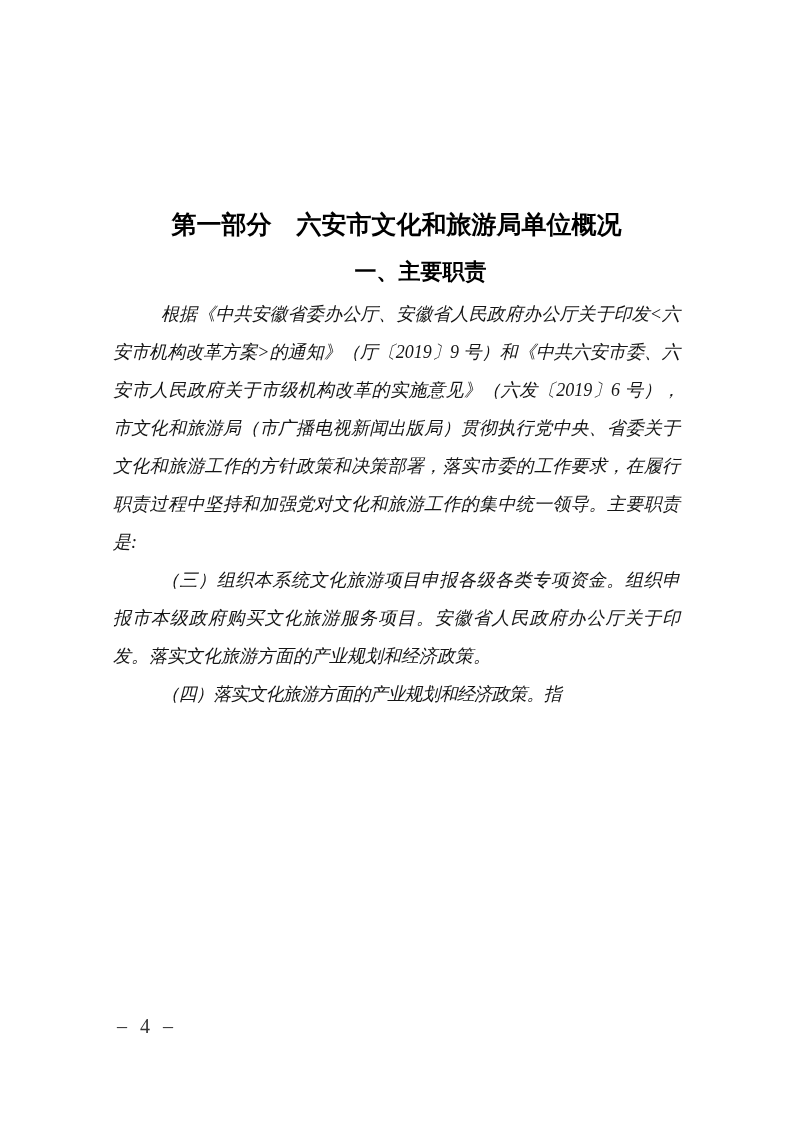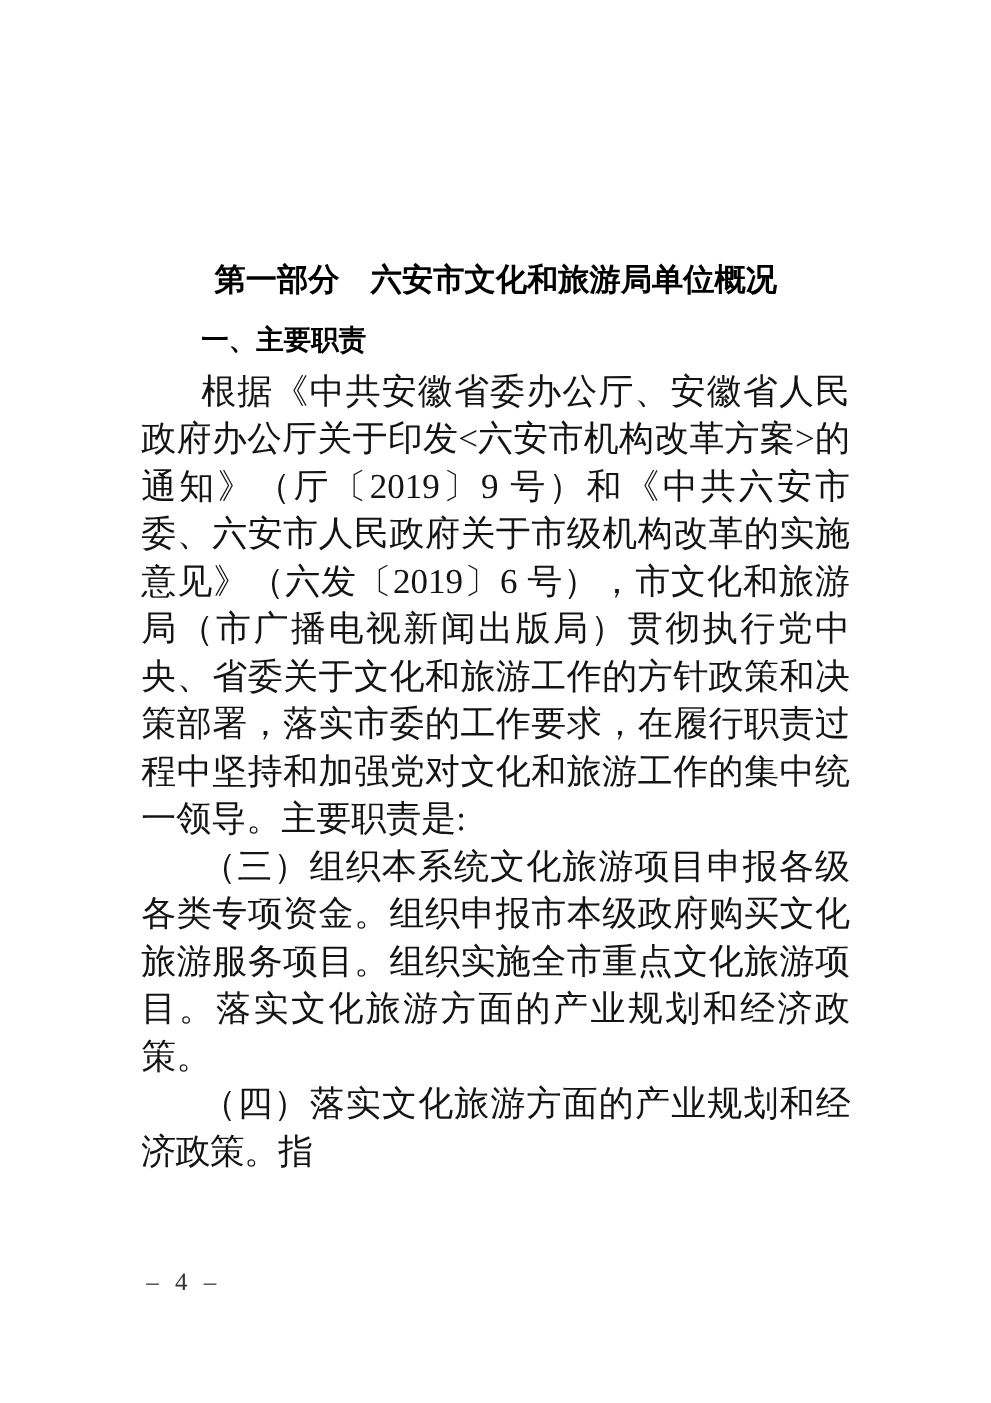--- a/index.html
+++ b/index.html
@@ -39,29 +39,31 @@
     white-space: nowrap;
   }
   .section-heading {
     font-family: "Liberation Sans", sans-serif;
     font-weight: 700;
     font-size: 22px;
     line-height: 38px;
     color: #000000;
     text-indent: 48px;
     margin: 0 0 4px 0;
+    text-align: center;
   }
   .para {
     font-family: "Liberation Serif", serif;
-    font-size: 28px;
+    font-size: 18px;
     line-height: 38px;
     color: #141414;
     text-align: justify;
     text-indent: 48px;
     margin: 0;
+    font-style: italic;
   }
   .para-last {
     letter-spacing: -0.6px;
   }
   .footer-page-number {
     position: absolute;
     left: 117px;
     top: 1014px;
     font-family: "Liberation Serif", serif;
     font-size: 20px;
@@ -71,17 +73,17 @@
   }
 </style>
 </head>
 <body>
 
 <div class="page">
   <div class="content">
     <h1 class="doc-title">第一部分　六安市文化和旅游局单位概况</h1>
     <h2 class="section-heading">一、主要职责</h2>
     <p class="para">根据《中共安徽省委办公厅、安徽省人民政府办公厅关于印发&lt;六安市机构改革方案&gt;的通知》（厅〔2019〕9 号）和《中共六安市委、六安市人民政府关于市级机构改革的实施意见》（六发〔2019〕6 号），市文化和旅游局（市广播电视新闻出版局）贯彻执行党中央、省委关于文化和旅游工作的方针政策和决策部署，落实市委的工作要求，在履行职责过程中坚持和加强党对文化和旅游工作的集中统一领导。主要职责是:</p>
-    <p class="para">（三）组织本系统文化旅游项目申报各级各类专项资金。组织申报市本级政府购买文化旅游服务项目。组织实施全市重点文化旅游项目。落实文化旅游方面的产业规划和经济政策。</p>
+    <p class="para">（三）组织本系统文化旅游项目申报各级各类专项资金。组织申报市本级政府购买文化旅游服务项目。安徽省人民政府办公厅关于印发。落实文化旅游方面的产业规划和经济政策。</p>
     <p class="para para-last">（四）落实文化旅游方面的产业规划和经济政策。指</p>
   </div>
   <div class="footer-page-number">– 4 –</div>
 </div>
 
 </body></html>

